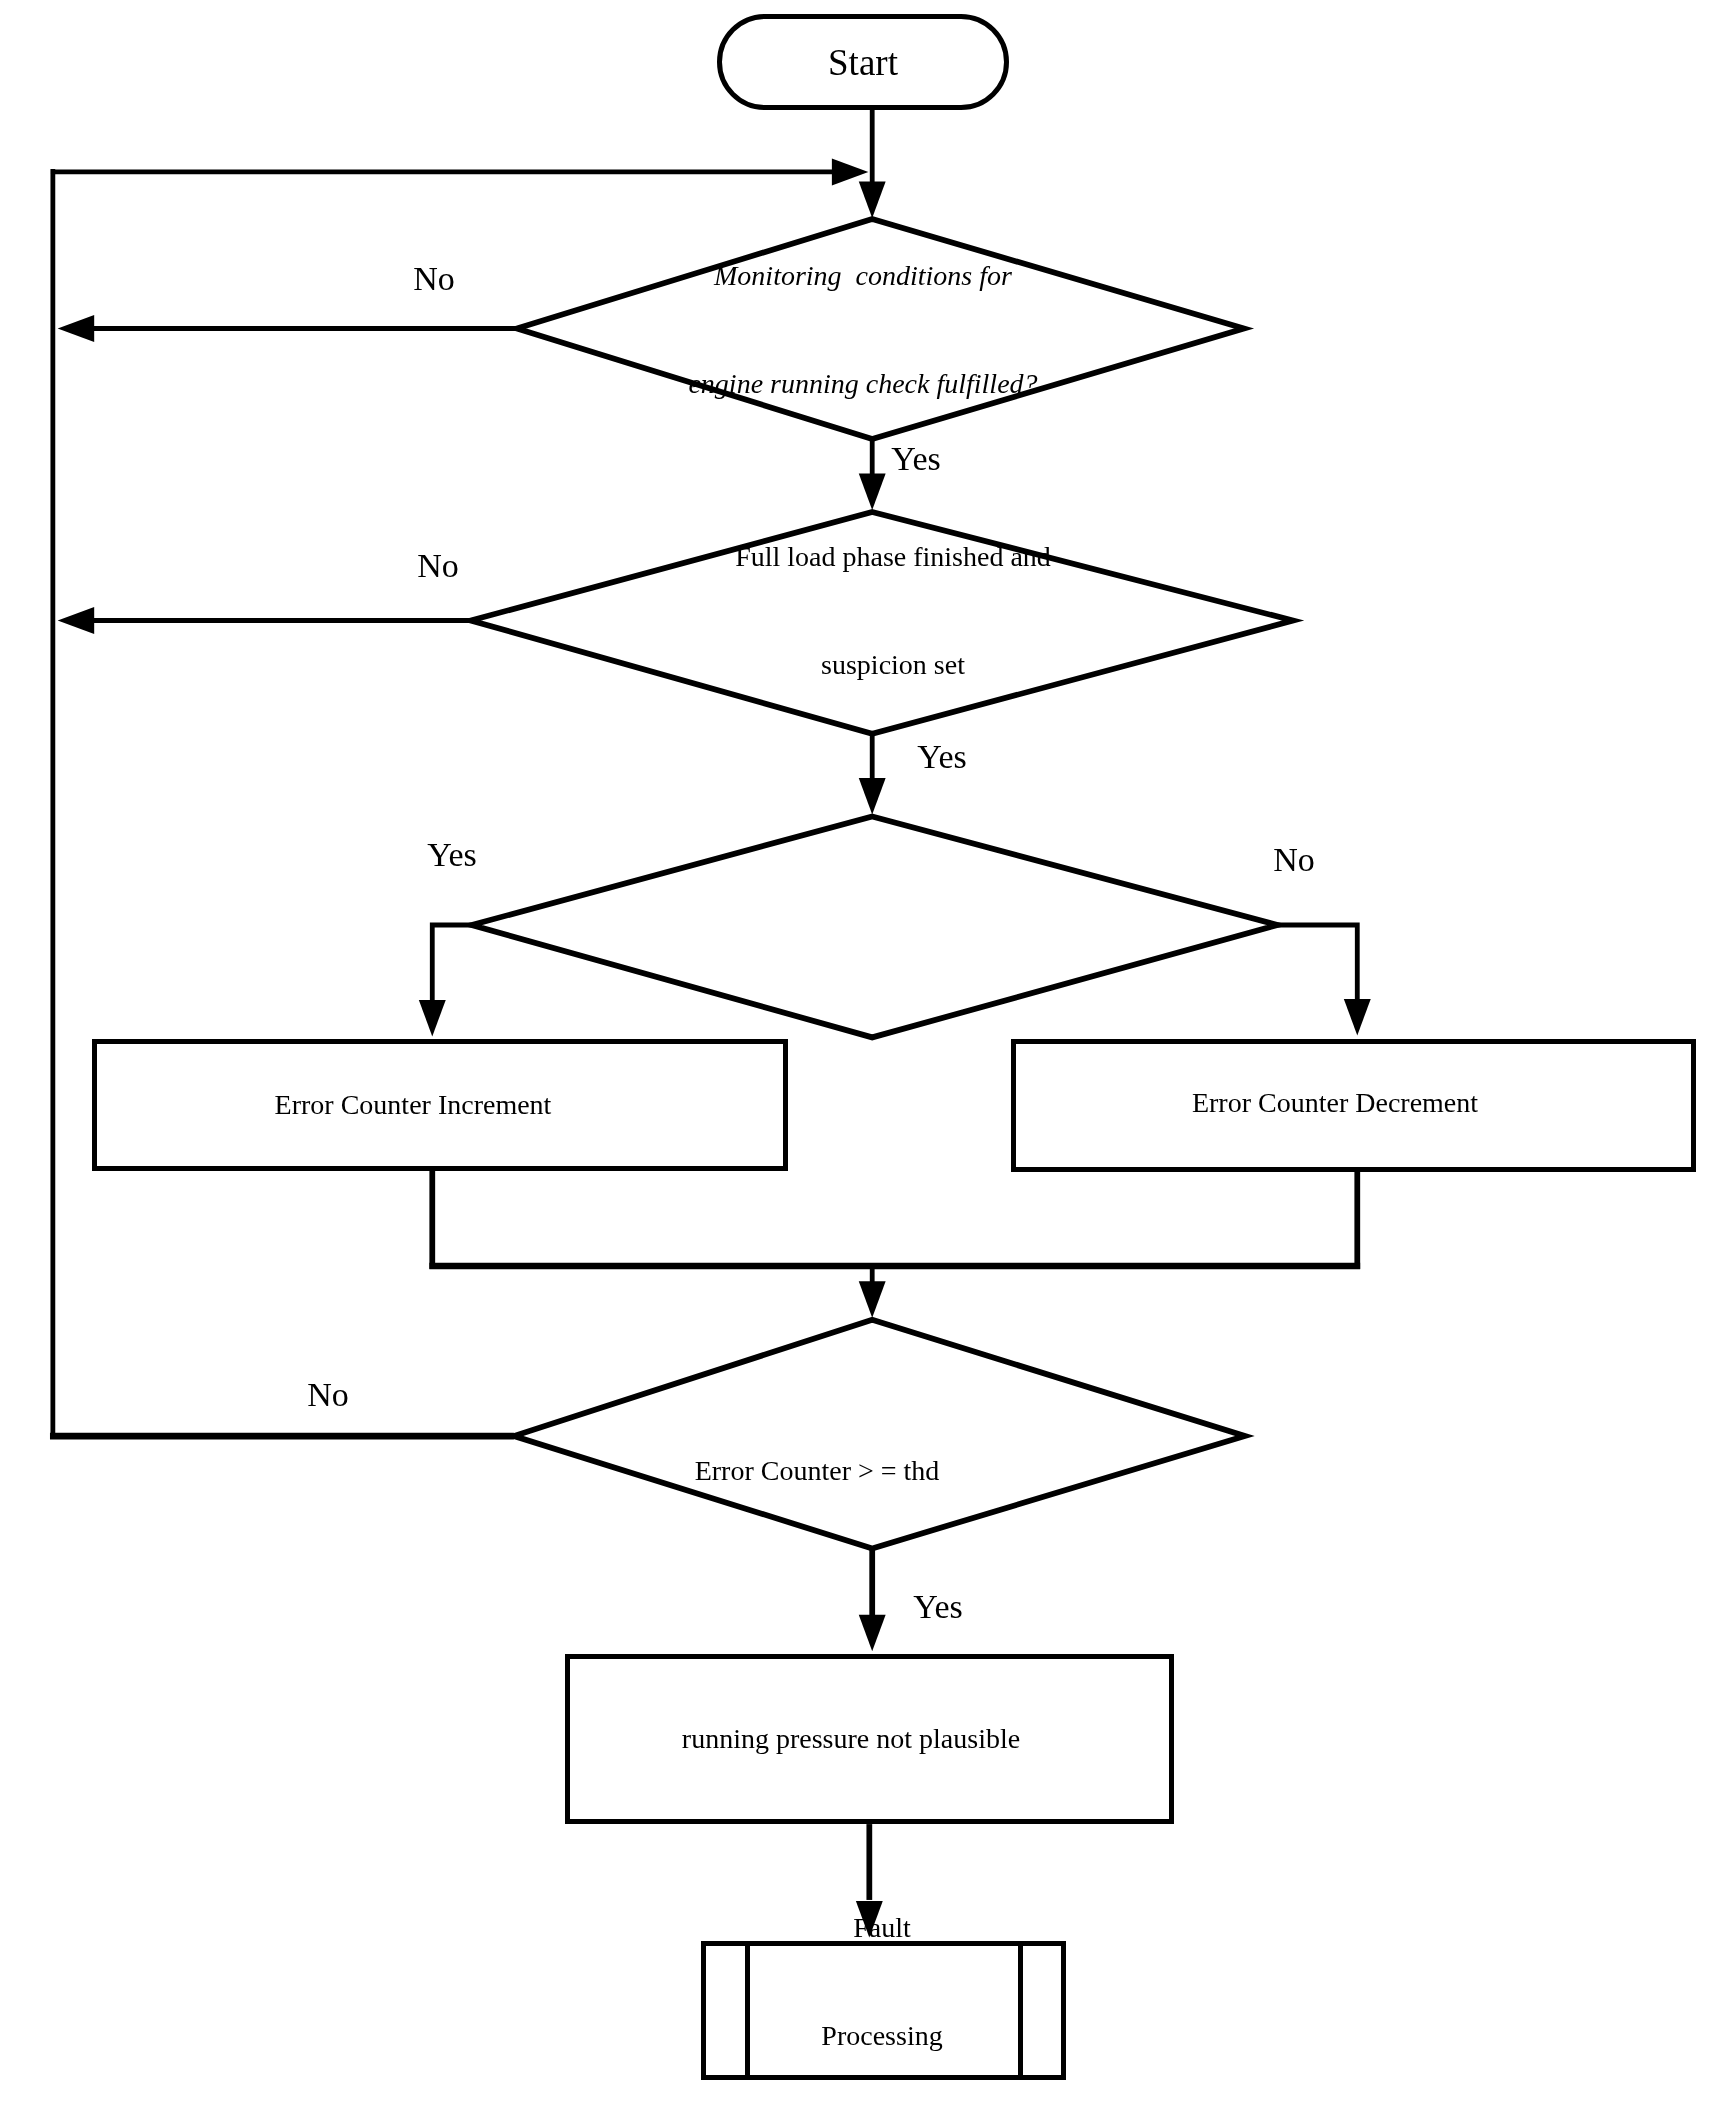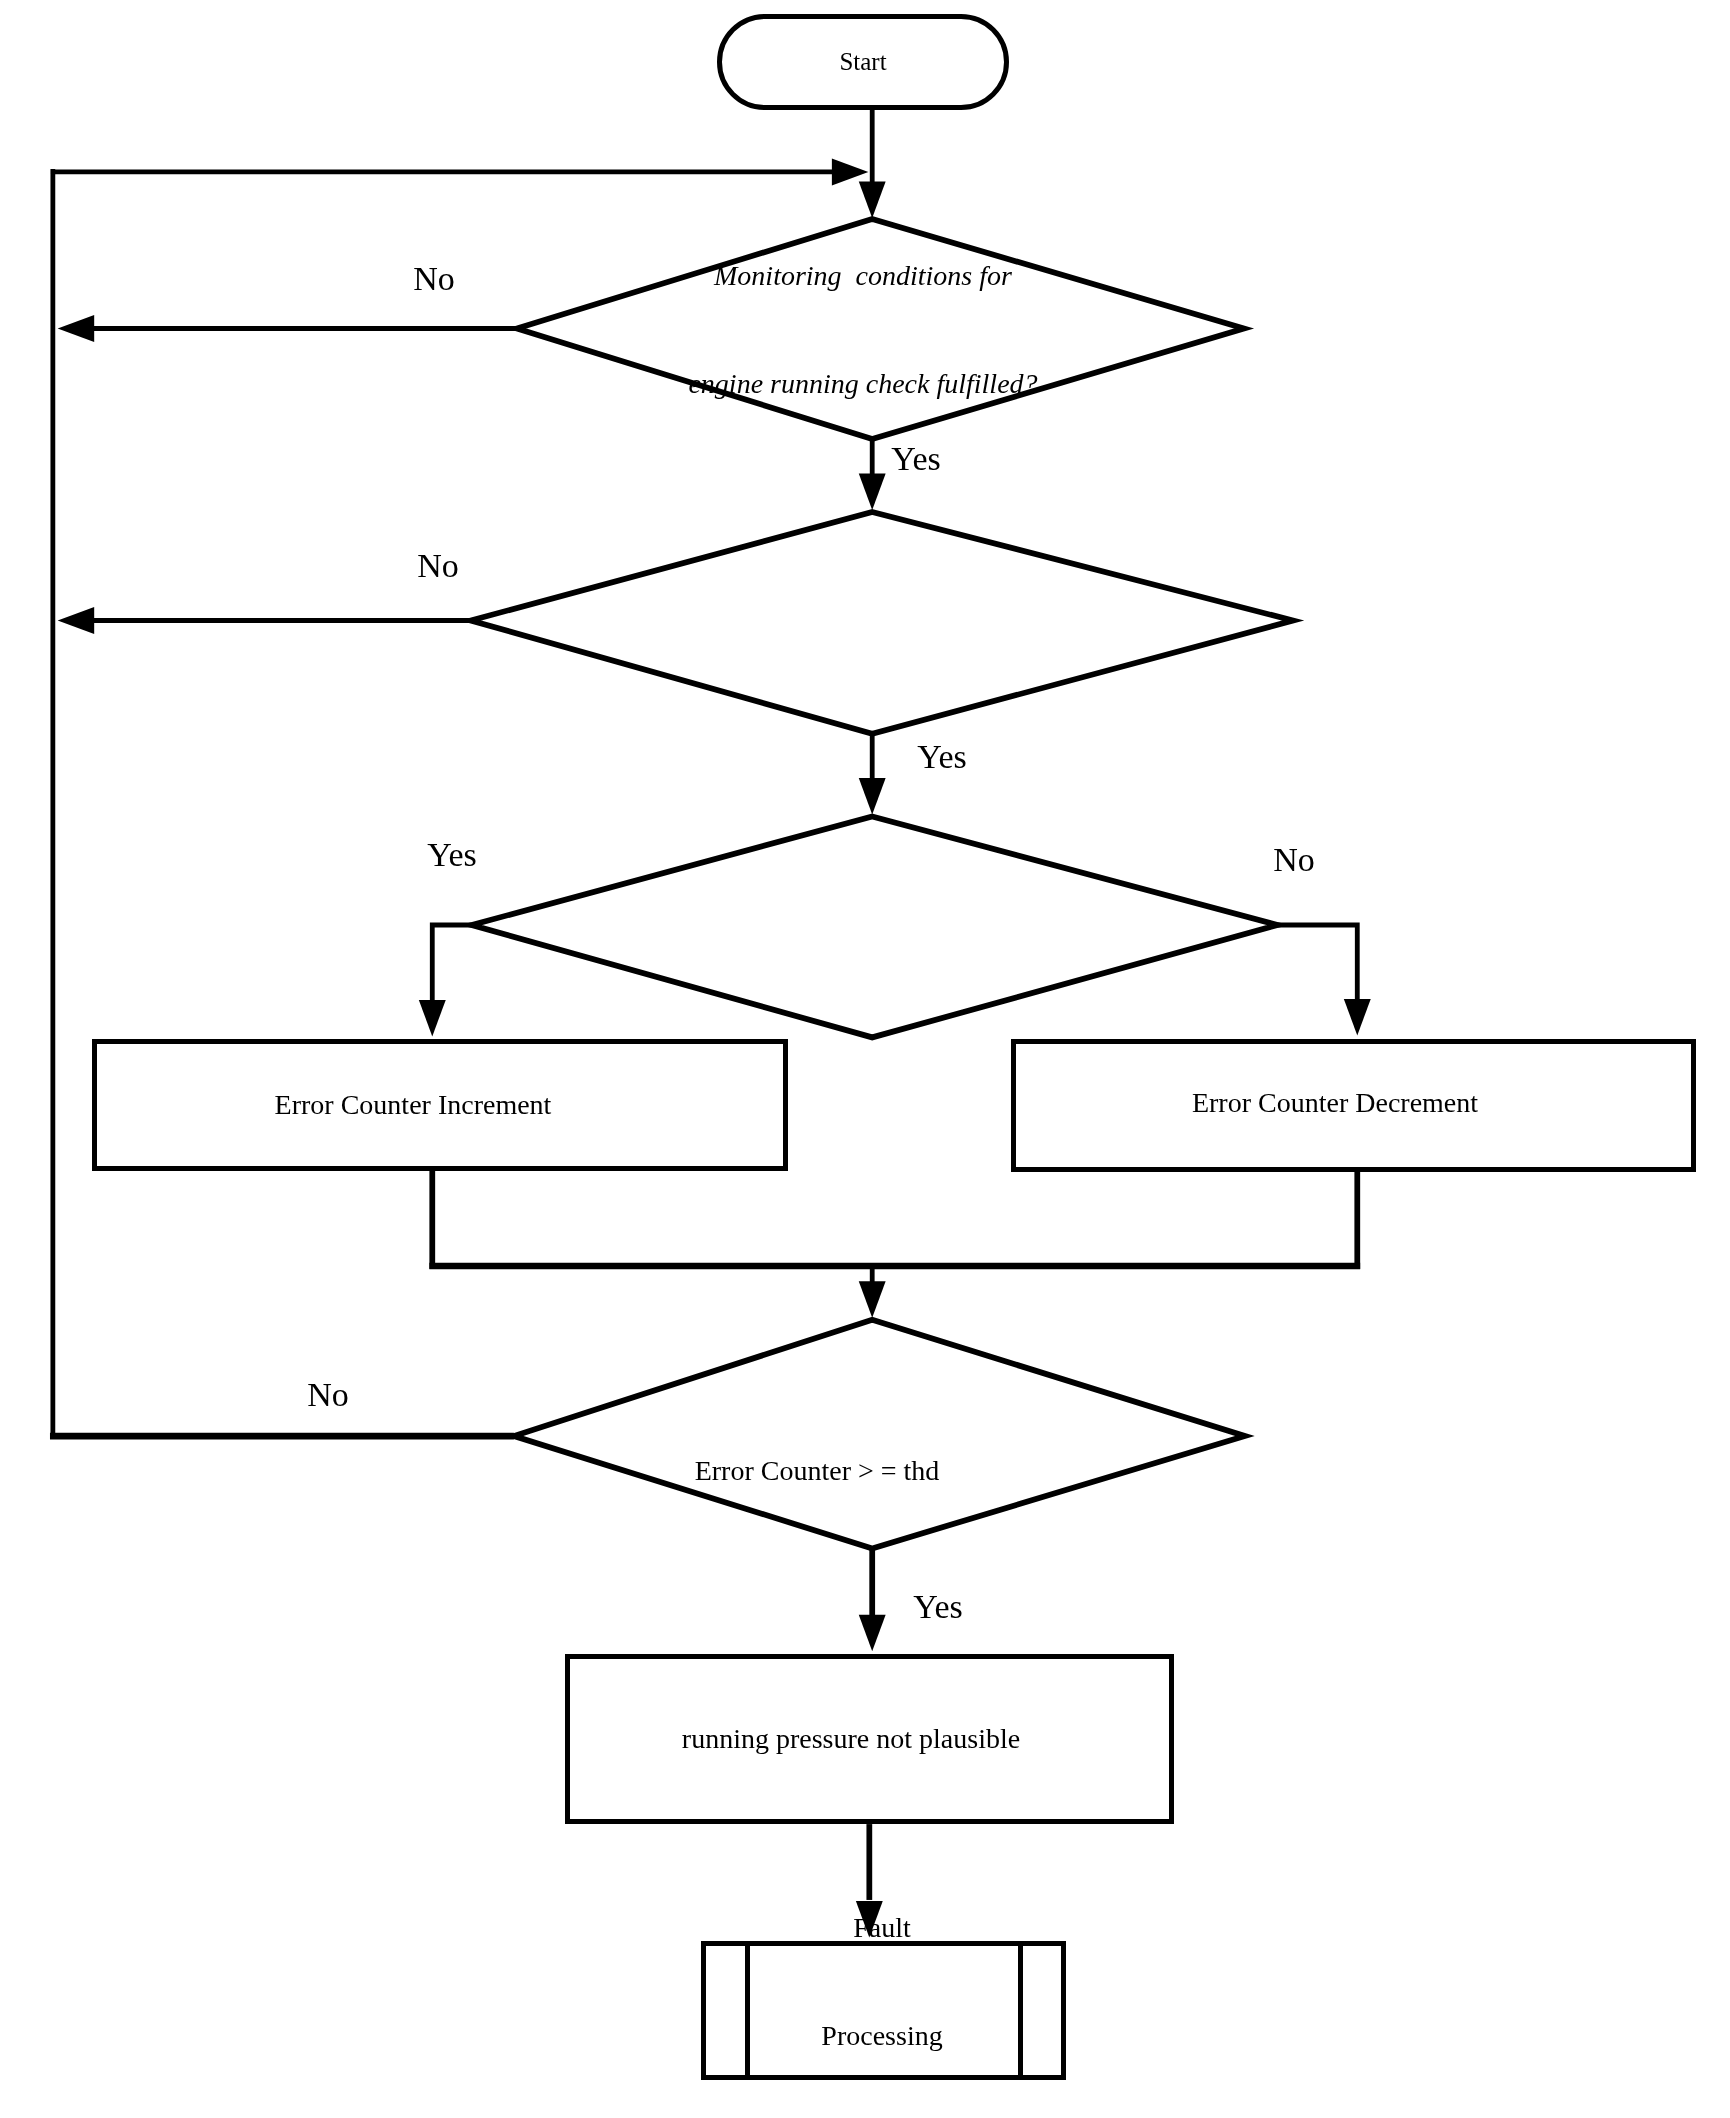--- a/index.html
+++ b/index.html
@@ -21,21 +21,21 @@
     position: absolute;
     left: 717px; top: 14.4px;
     width: 292px; height: 96px;
     border: 5.8px solid #000000;
     border-radius: 50px;
     box-sizing: border-box;
     background: #ffffff;
     display: flex;
     align-items: center;
     justify-content: center;
-    font-size: 25px;
+    font-size: 37px;
   }
   .process {
     position: absolute;
     border: 5.8px solid #000000;
     box-sizing: border-box;
     background: #ffffff;
   }
   .box-increment { left: 92px;  top: 1039px; width: 696px; height: 132px; }
   .box-decrement { left: 1011px; top: 1039px; width: 685px; height: 133px; }
   .box-measured  { left: 565px; top: 1654px; width: 609px; height: 170px; }
@@ -130,20 +130,24 @@
   <div class="shape-text" style="left:882px; top:1982px;">
     <div>Fault</div>
     <div>Processing</div>
   </div>
 
   <div class="shape-text" style="left:863px; top:330px;font-style:italic;">
     <div>Monitoring  conditions for</div>
     <div>engine running check fulfilled?</div>
   </div>
 
+  <div class="shape-text" style="left:893px; top:611px;">
+    <div>Full load phase finished and</div>
+    <div>suspicion set</div>
+  </div>
 
 
   <div class="shape-text" style="left:817px; top:1471px;">Error Counter &gt; = thd</div>
 
   <div class="flow-label" style="left:434px; top:279px;">No</div>
   <div class="flow-label" style="left:916px; top:459px;">Yes</div>
 
   <div class="flow-label" style="left:438px; top:566px;">No</div>
   <div class="flow-label" style="left:942px; top:757px;">Yes</div>
 

